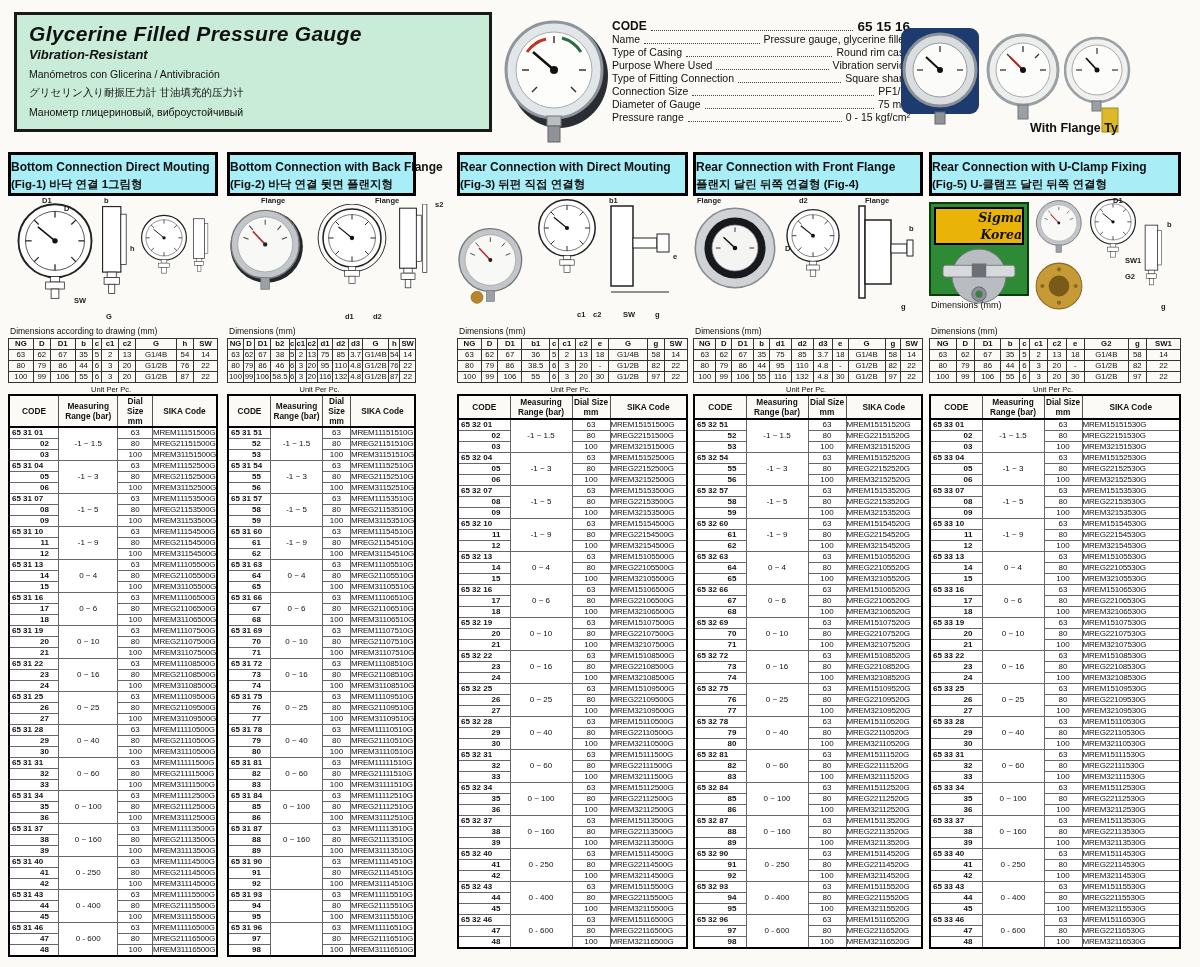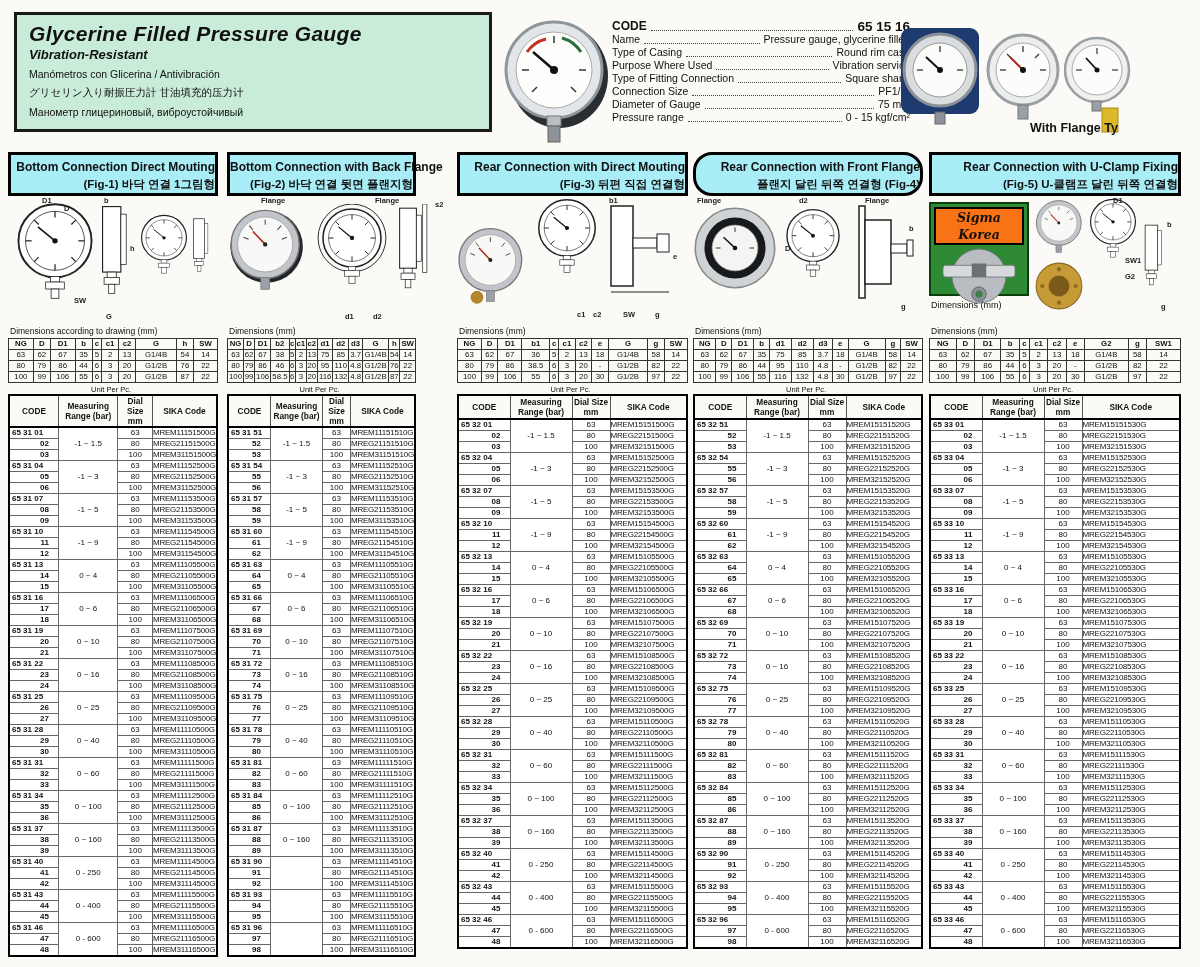--- a/index.html
+++ b/index.html
@@ -21,21 +21,21 @@
   .grow .gl{white-space:nowrap}
   .grow .gd{flex:1;border-bottom:1.5px dotted #444;margin:0 4px 2px 4px;min-width:8px}
   .grow .gv{white-space:nowrap}
   .grow.gfirst .gl{font-weight:bold;font-size:12px}
   .grow.gfirst .gv{font-weight:bold;font-size:13.5px}
 
   .flange-caption{left:1030px;top:121px;font-size:12.5px;font-weight:bold}
 
   
   .fig-col{position:absolute;top:152px}
-  .fig-head{height:44px;border:3px solid #000;text-align:right;padding-top:3px}
+  .fig-head{height:44px;border:3px solid #000;text-align:left;padding-top:3px}
   .fig-head .t-en{font-size:12px;font-weight:bold;line-height:18px;white-space:nowrap}
   .fig-head .t-ko{font-size:11.5px;font-weight:bold;line-height:17px;white-space:nowrap}
   .draw{position:relative;height:128px;margin-top:2px}
   .dlabel{position:absolute;font-size:7.5px;font-weight:bold;color:#222;white-space:nowrap}
   .dim-title{height:12px;font-size:8.5px;padding-left:2px}
   table.dim{border-collapse:collapse;width:100%}
   table.dim th,table.dim td{border:1px solid #333;font-size:7.8px;text-align:center;height:11px;line-height:10px;padding:0;font-weight:normal}
   table.dim th{font-weight:bold}
   .unit{height:11px;font-size:7.5px;text-align:center;padding-right:4px;padding-top:2px}
   table.code{border-collapse:collapse;width:100%;border:2px solid #000}
@@ -46,21 +46,21 @@
   table.code tr.g0 td{border-top:1.6px solid #000}
   td.cc{font-weight:bold;font-size:8.2px;white-space:nowrap}
   td.cc.f{text-align:left;padding-left:2px}
   td.cc.s{text-align:right;padding-right:9px}
   td.rg{text-align:center;font-size:8.4px}
   td.dl{text-align:center;font-size:8.4px}
   td.sk{text-align:left;padding-left:3px;font-size:7.7px;white-space:nowrap;letter-spacing:-.2px}
 
   
   .sigma{position:absolute;left:0;top:4px;width:100px;height:94px;border:2px solid #0c3d0c;padding:3px}
-  .sigma-label{background:#f97316;border:2px solid #000;text-align:center;font-family:"DejaVu Serif","Liberation Serif",serif;font-style:italic;font-weight:bold;font-size:12.5px;line-height:17px}
+  .sigma-label{background:#eab308;border:2px solid #000;text-align:right;font-family:"DejaVu Serif","Liberation Serif",serif;font-style:italic;font-weight:bold;font-size:12.5px;line-height:17px}
   .sigma-caption{position:absolute;left:2px;top:102px;font-size:9px}
 </style>
 </head>
 <body>
 
 <svg width="0" height="0" style="position:absolute" aria-hidden="true">
 <defs>
   <g id="gf">
     <circle cx="50" cy="50" r="47" fill="#fff" stroke="#222" stroke-width="2.5"></circle>
     <circle cx="50" cy="50" r="38" fill="none" stroke="#222" stroke-width="1"></circle>
@@ -1287,21 +1287,21 @@
         <tr>
           <td class="cc s">48</td>
           <td class="dl">100</td>
           <td class="sk">MREM32116500G</td>
         </tr>
       </tbody>
     </table>
 </div>
 
 <div class="fig-col" style="left:693px;width:230px">
-  <div class="fig-head" style="background: rgb(169, 237, 246); border-radius: 19px;">
+  <div class="fig-head" style="background: rgb(169, 237, 246);">
     <div class="t-en">Rear Connection with Front   Flange</div>
     <div class="t-ko">플랜지 달린 뒤쪽 연결형   (Fig-4)</div>
   </div>
   <div class="draw">
     <svg class="abs" style="left:0px;top:8px" width="84" height="84" viewBox="0 0 110 110">
       <circle cx="55" cy="55" r="52" fill="#cfd3d6" stroke="#888" stroke-width="2"></circle>
       <circle cx="55" cy="55" r="40" fill="#17191d"></circle>
       <circle cx="55" cy="55" r="30" fill="#f4f4f2" stroke="#999"></circle>
       <g stroke="#333" stroke-width="1.3">
         <line x1="55" y1="28" x2="55" y2="34"></line>

